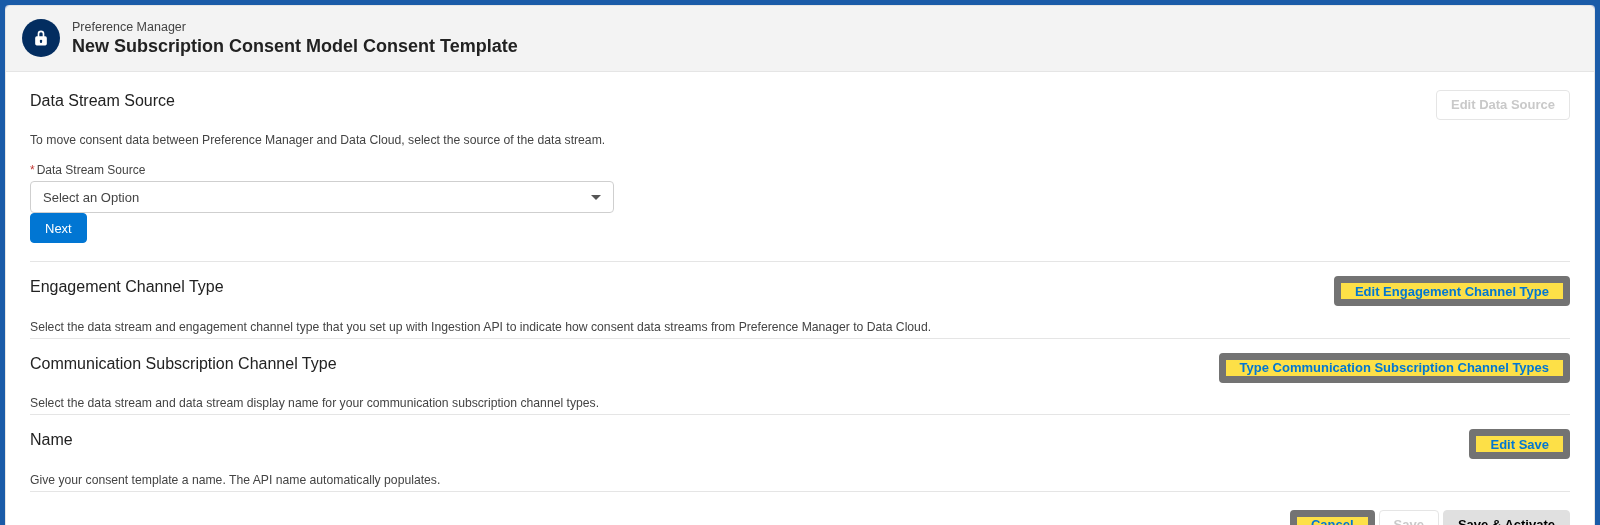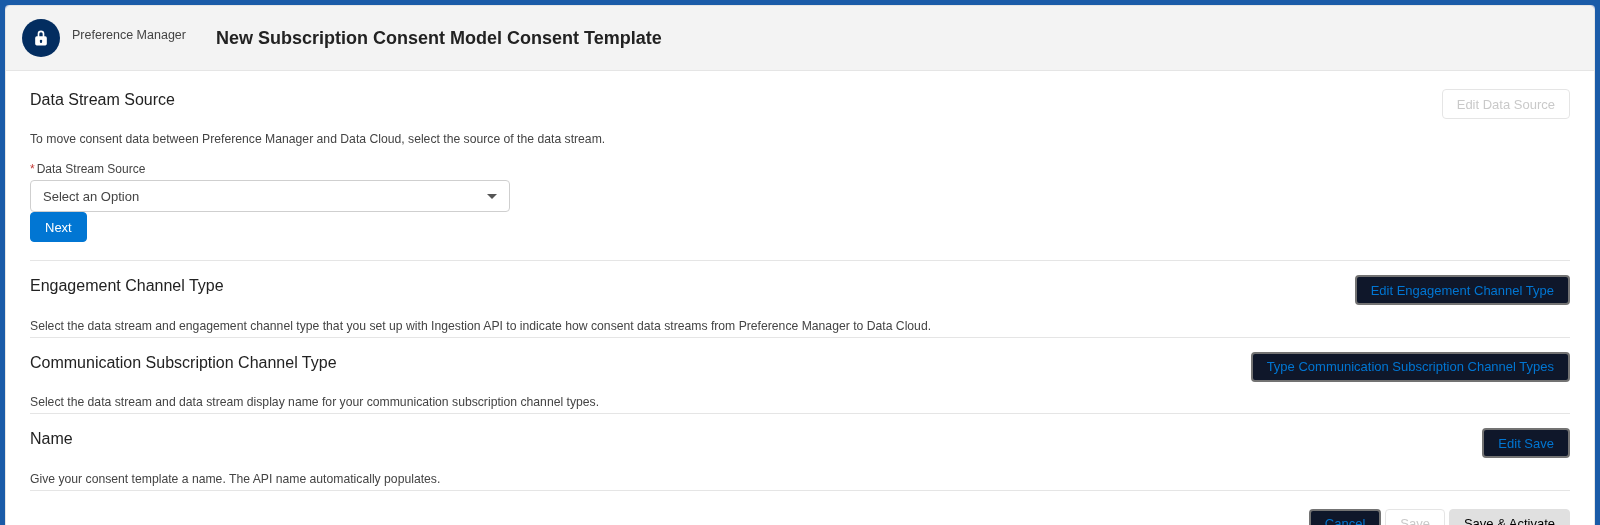--- a/index.html
+++ b/index.html
@@ -35,21 +35,21 @@
       height: 38px;
       background: #032d60;
       border-radius: 50%;
       display: flex;
       align-items: center;
       justify-content: center;
       margin-right: 12px;
       flex-shrink: 0;
     }
     .header-icon svg { width: 20px; height: 20px; fill: #fff; }
-    .header-text { display: flex; flex-direction: row; gap: 30px; }
+    .header-text { display: flex; flex-direction: column; }
     .header-eyebrow { font-size: 12.5px; color: #444; font-weight: 400; line-height: 1.3; }
     .header-title { font-size: 18px; font-weight: 700; color: #222; line-height: 1.25; }
 
     .panel-body { padding: 18px 24px 18px 24px; }
 
     .section {
       padding-bottom: 2px;
       margin-bottom: 14px;
       border-bottom: 1px solid #e5e5e5;
     }
@@ -60,21 +60,21 @@
       justify-content: space-between;
     }
     .section-title { font-size: 16px; font-weight: 400; color: #222; line-height: 1.4; }
     .section-desc { font-size: 12.2px; color: #444; margin-top: 20px; line-height: 1.4; }
 
     .field-wrap { margin-top: 14px; }
     .field-label { font-size: 12px; color: #444; }
     .field-label .req { color: #c23934; margin-right: 2px; }
     .combobox {
       margin-top: 4px;
-      width: 480px;
+      width: 584px;
       height: 32px;
       border: 1px solid #cfcfcf;
       border-radius: 4px;
       background: #fff;
       display: flex;
       align-items: center;
       justify-content: space-between;
       padding: 0 12px;
       font-size: 13px;
       color: #444;
@@ -92,31 +92,32 @@
       align-items: center;
       justify-content: center;
       height: 30px;
       padding: 0 14px;
       font-size: 13px;
       border-radius: 4px;
       cursor: pointer;
       white-space: nowrap;
       border: 1px solid transparent;
       font-family: inherit;
+      font-weight: bold;
     }
     .btn-brand {
       background: #0176d3;
       color: #fff;
       border-color: #0176d3;
       font-weight: 400;
     }
     .btn-neutral {
-      background: #0f172a;
+      background: #fde047;
       color: #0176d3;
-      border: 2px solid #737373;
+      border: 7px solid #737373;
     }
     .btn-disabled {
       background: #fff;
       color: #c9c9c9;
       border: 1px solid #e5e5e5;
       cursor: default;
     }
     .btn-disabled-fill {
       background: #e0e0e0;
       color: #000000;

